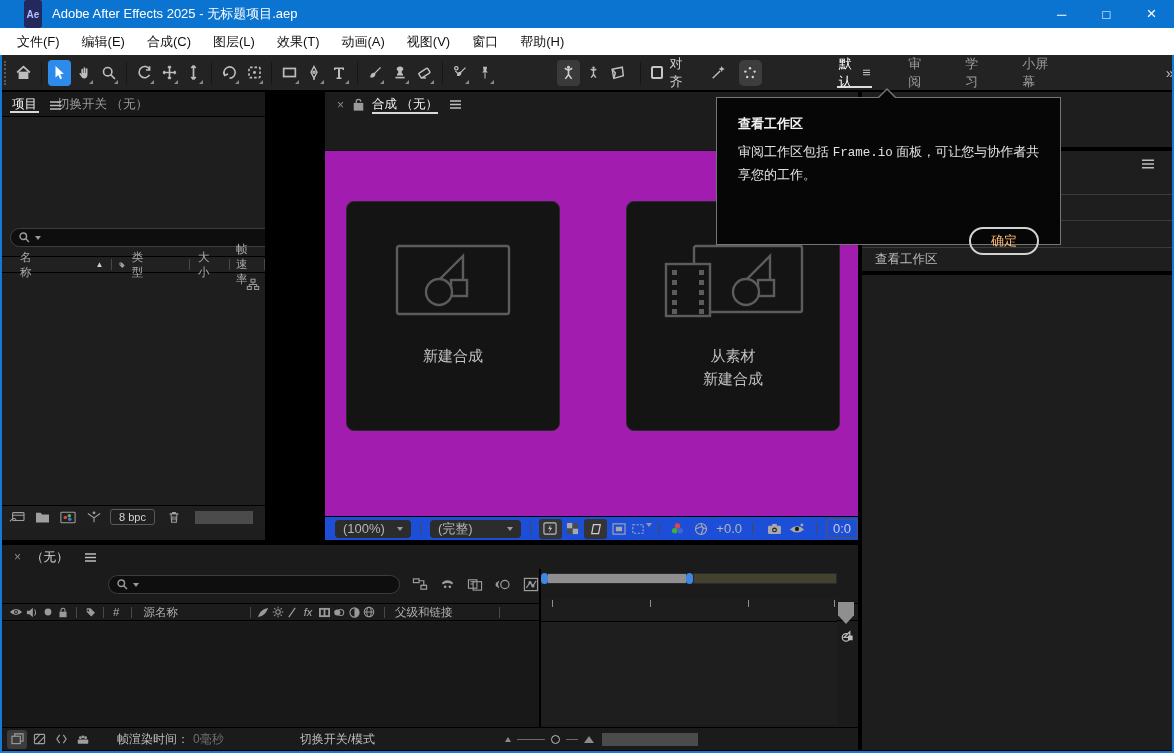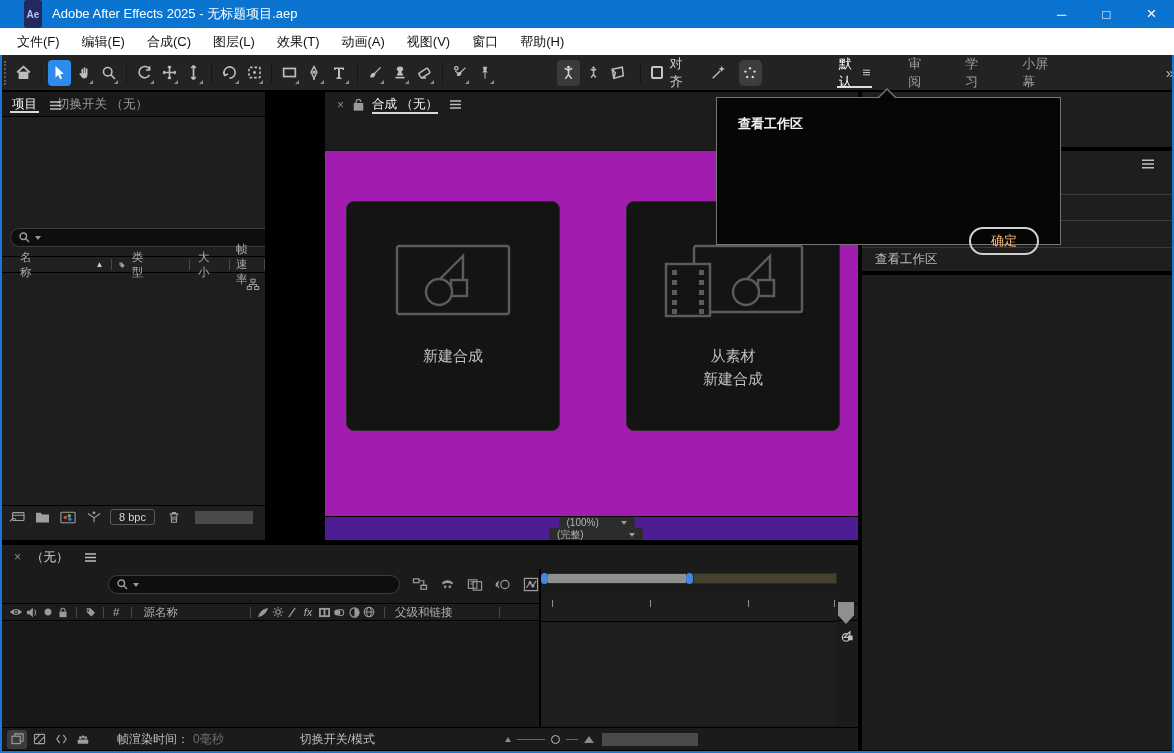--- a/index.html
+++ b/index.html
@@ -52,21 +52,21 @@
   .colhead { position:absolute; left:0; right:0; height:17px; background:#212121; border-top:1px solid #000; border-bottom:1px solid #000; display:flex; align-items:center; font-size:11.5px; color:#ababab; }
   .csep { width:1px; height:11px; background:#484848; }
   .pfoot { position:absolute; left:0; right:0; bottom:12px; height:23px; background:#1f1f1f; border-top:1px solid #000; display:flex; align-items:center; color:#9f9f9f; }
   .bpc { border:1px solid #5a5a5a; border-radius:3px; color:#d6d6d6; font-size:11px; padding:1px 8px; margin:0 8px; }
   .grayscroll { background:#4b4b4b; height:13px; }
 
   
   .viewer { position:absolute; left:0; right:0; top:58px; bottom:24px; background:#a21caf; border-top:1px solid #161616; }
   .card { position:absolute; top:50px; width:214px; height:230px; background:#141414; border:1px solid #2a2a2a; border-radius:8px; display:flex; flex-direction:column; align-items:center; }
   .card-label { margin-top:18px; font-size:15px; color:#c2c2c2; text-align:center; white-space:pre-line; line-height:1.55; }
-  .cfoot { position:absolute; left:0; right:0; bottom:0; height:24px; background:#4c1d95; border-top:1px solid #000; display:flex; align-items:center; color:#b5b5b5; font-size:10px;flex-direction:column; }
+  .cfoot { position:absolute; left:0; right:0; bottom:0; height:24px; background:#1d4ed8; border-top:1px solid #000; display:flex; align-items:center; color:#b5b5b5; font-size:13px; }
   .pill { background:#2c2c2c; border-radius:4px; height:18px; display:flex; align-items:center; padding:0 8px; gap:10px; }
   .cfi { width:24px; display:flex; justify-content:center; color:#a9a9a9; }
   .cfi.on { background:#343434; border-radius:3px; height:20px; align-items:center; }
   .tcode { border:1px solid #555; border-radius:3px; padding:1px 6px; color:#cfcfcf; }
 
   
   .tooltip { position:absolute; left:716px; top:97px; width:345px; height:148px; background:#060606; border:1px solid #757575; z-index:100; }
   .tt-arrow-o { position:absolute; left:160px; top:-10px; border-left:10px solid transparent; border-right:10px solid transparent; border-bottom:10px solid #757575; }
   .tt-arrow-i { position:absolute; left:161px; top:-8px; border-left:9px solid transparent; border-right:9px solid transparent; border-bottom:9px solid #060606; }
   .tt-title { position:absolute; left:21px; top:17px; font-size:13px; font-weight:bold; color:#f2f2f2; }
@@ -709,19 +709,22 @@
         <span class="mt"></span>
       </span>
       <span class="grayscroll" style="width:96px;margin-left:8px"></span>
     </div>
   </div>
 
   <div class="tooltip">
     <span class="tt-arrow-o"></span>
     <span class="tt-arrow-i"></span>
     <div class="tt-title">查看工作区</div>
+    <div class="tt-body">
+      <span>审阅工作区包括 </span><span class="tt-code">Frame.io</span><span> 面板，可让您与协作者共享您的工作。</span>
+    </div>
     <div class="tt-ok">确定</div>
   </div>
 
   <div class="edge" style="left:0;top:55px;width:2px;height:698px"></div>
   <div class="edge" style="right:0;top:55px;width:2px;height:698px"></div>
   <div class="edge" style="left:0;bottom:0;width:1174px;height:2px"></div>
 </div>
 
 </body></html>

